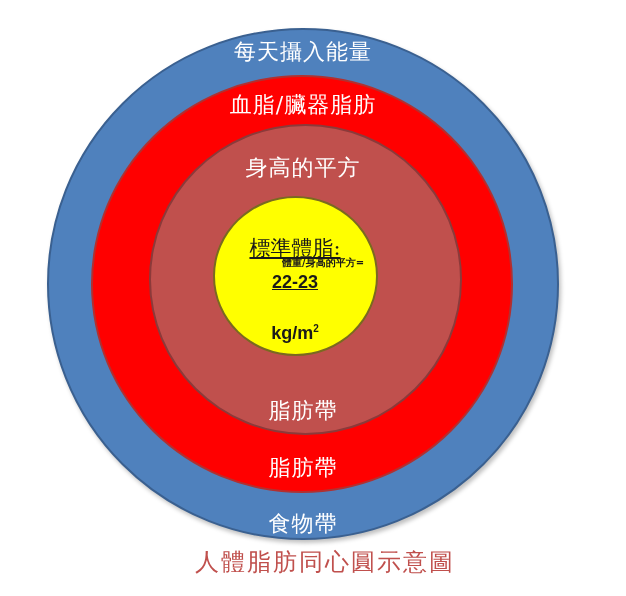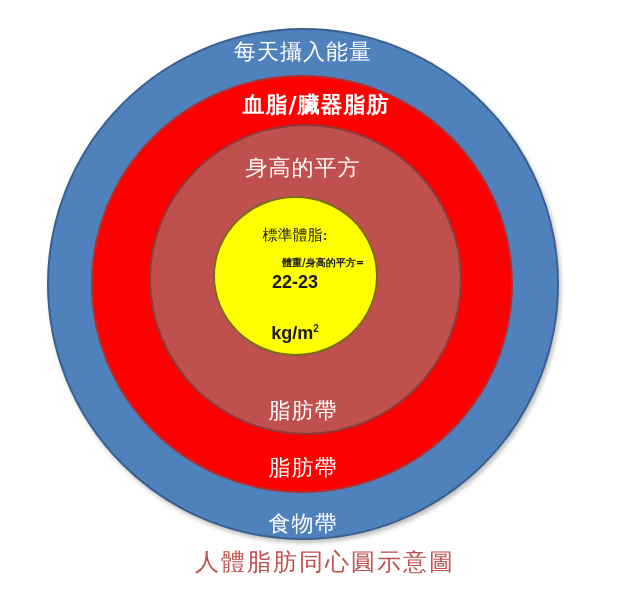--- a/index.html
+++ b/index.html
@@ -7,29 +7,29 @@
          font-family: "DejaVu Serif", "Liberation Serif", serif; }
   .ring { position:absolute; border-radius:50%; box-sizing:border-box; }
   #ring-blue { left:47px; top:28px; width:512px; height:512px; background:#4f81bd; border:2px solid #3a6090;
                box-shadow: 2px 3px 4px rgba(0,0,0,0.25); }
   #ring-red { left:91px; top:75px; width:422px; height:418px; background:#ff0000; border:2px solid #b23030; }
   #ring-darkred { left:149px; top:124px; width:313px; height:311px; background:#c0504d; border:2px solid #8c3a3a; }
   #ring-yellow { left:213px; top:196px; width:165px; height:160px; background:#ffff00; border:2px solid #7a6a20; }
   .label { position:absolute; color:#ffffff; font-size:22px; text-align:center; white-space:nowrap;
            transform: translateX(-50%); letter-spacing:1px; }
   #lbl-intake { left:303px; top:37px;text-align:right; }
-  #lbl-blood { left:316px; top:90px; font-weight:bold; }
+  #lbl-blood { left:303px; top:90px; font-weight:normal; }
   #lbl-sub { left:303px; top:153px; }
   #lbl-band1 { left:303px; top:396px; }
   #lbl-band2 { left:303px; top:453px; }
   #lbl-food { left:303px; top:509px; }
   .center-text { position:absolute; left:295px; transform:translateX(-50%); color:#1a1a1a; text-align:center; white-space:nowrap; }
-  #c-title { top:226px; font-size:15px; }
+  #c-title { top:234px; font-size:21px;text-decoration:underline; }
   #c-formula { top:256px; font-size:10px; font-weight:bold; font-family:"DejaVu Sans", sans-serif;margin-left:28px; }
-  #c-range { top:272px; font-size:18px; font-weight:bold; font-family:"Liberation Sans", sans-serif; }
+  #c-range { top:272px; font-size:18px; font-weight:bold; font-family:"Liberation Sans", sans-serif;text-decoration:underline; }
   #c-unit { top:295px; font-size:18px; font-weight:bold; font-family:"Liberation Sans", sans-serif;margin-top:28px; }
   #c-unit sup { font-size:10px; }
   #caption { position:absolute; left:325px; top:546px; transform:translateX(-50%); color:#c0504d;
              font-size:24px; white-space:nowrap; letter-spacing:2px; }
 </style>
 </head>
 <body>
 
 <div class="ring" id="ring-blue"></div>
 <div class="ring" id="ring-red"></div>

